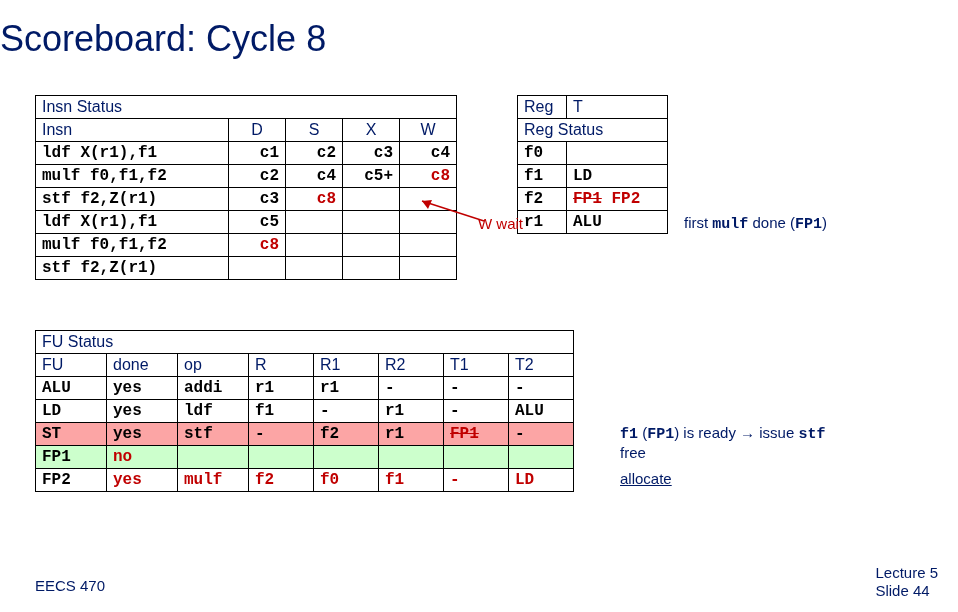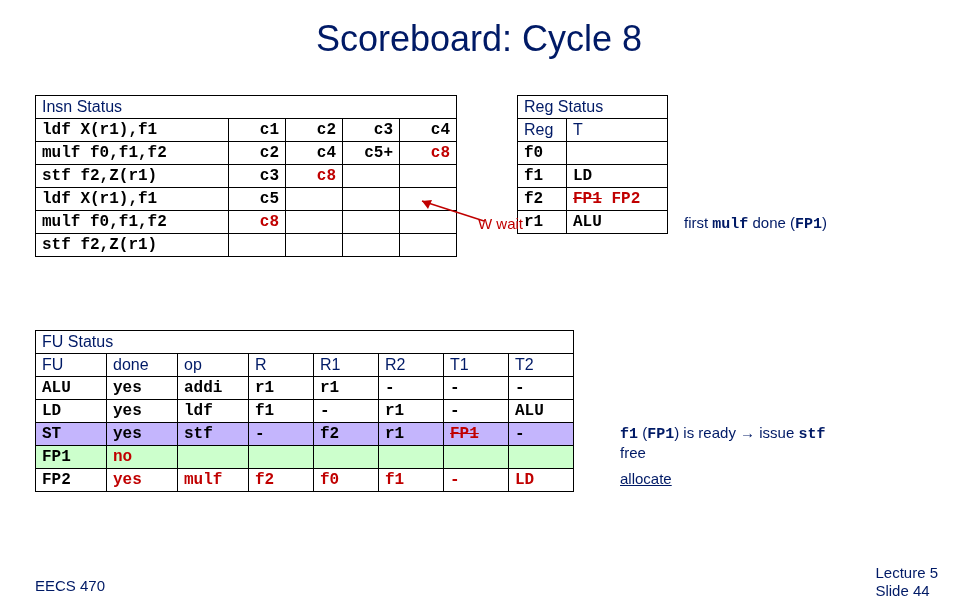--- a/index.html
+++ b/index.html
@@ -7,21 +7,20 @@
     padding: 0;
     width: 958px;
     height: 612px;
     background: #fff;
     font-family: "Trebuchet MS", "Comic Sans MS", sans-serif;
     color: #000;
     position: relative;
     overflow: hidden;
   }
   .title {
-    text-align: center;
     font-size: 36px;
     color: #001a66;
     padding-top: 18px;
     font-weight: 500;
   }
   .tables-row {
     position: absolute;
     top: 95px;
     left: 35px;
     right: 0;
@@ -83,21 +82,21 @@
   .footer-right {
     position: absolute;
     right: 20px;
     bottom: 12px;
     color: #001a66;
     font-size: 15px;
     text-align: left;
     line-height: 1.2;
   }
 
-  .row-yellow td { background: #c4b5fd; }
+  .row-yellow td { background: #fca5a5; }
   .fp1-row td { background: #ccffcc; }
 
   .wwait {
     position: absolute;
     color: #001a66;
     font-size: 15px;
   }
   .arrow {
     position: absolute;
   }
@@ -115,20 +114,27 @@
 <div class="title">Scoreboard: Cycle 8</div>
 
 <div class="tables-row">
 
   <table class="insn-t">
     <tbody>
         <tr>
           <td colspan="5" class="hdr">Insn Status</td>
         </tr>
     <tr>
+      <td class="hdr">Insn</td>
+      <td class="hdr" style="text-align:center">D</td>
+      <td class="hdr" style="text-align:center">S</td>
+      <td class="hdr" style="text-align:center">X</td>
+      <td class="hdr" style="text-align:center">W</td>
+    </tr>
+    <tr>
       <td class="mono">ldf X(r1),f1</td>
       <td class="mono">c1</td>
       <td class="mono">c2</td>
       <td class="mono">c3</td>
       <td class="mono">c4</td>
     </tr>
     <tr>
       <td class="mono">mulf f0,f1,f2</td>
       <td class="mono">c2</td>
       <td class="mono">c4</td>
@@ -164,26 +170,26 @@
       <td class="mono"></td>
     </tr>
   </tbody>
     </table>
 
   <div style="width:60px"></div>
 
   <table class="reg-t">
     <tbody>
         <tr>
+      <td class="hdr">Reg</td>
+      <td class="hdr">T</td>
+    </tr>
+    <tr>
           <td colspan="2" class="hdr">Reg Status</td>
         </tr>
-    <tr>
-      <td class="hdr">Reg</td>
-      <td class="hdr">T</td>
-    </tr>
     <tr>
       <td class="mono">f0</td>
       <td class="mono"></td>
     </tr>
     <tr>
       <td class="mono">f1</td>
       <td class="mono">LD</td>
     </tr>
     <tr>
       <td class="mono">f2</td>

